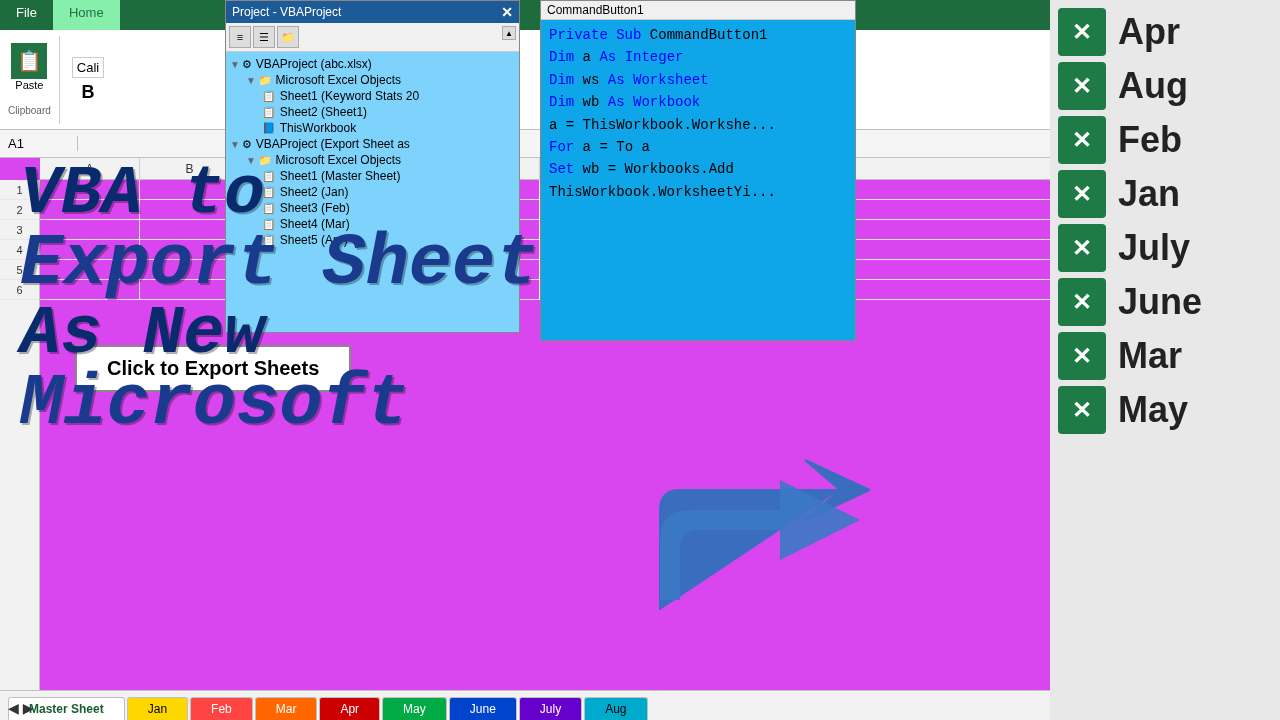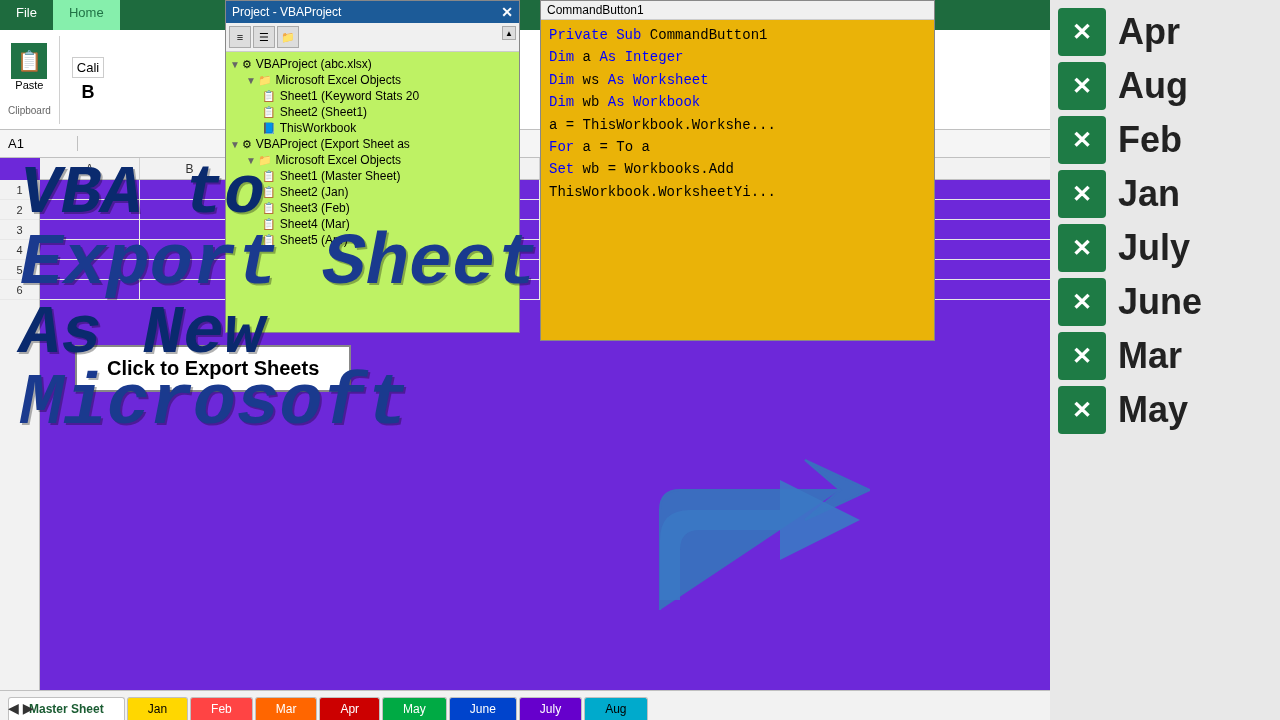--- a/index.html
+++ b/index.html
@@ -60,21 +60,21 @@
       display: flex; align-items: center; justify-content: center;
       font-size: 20px;
     }
     .paste-label { font-size: 11px; }
     .clipboard-label { font-size: 10px; color: #666; }
 
     
     .spreadsheet-area {
       position: absolute;
       top: 130px; left: 0; right: 0; bottom: 0;
-      background: #6d28d9;
+      background: #d946ef;
     }
     .formula-bar {
       height: 28px;
       background: #f5f5f5;
       border-bottom: 1px solid #c0c0c0;
       display: flex;
       align-items: center;
       padding: 0 8px;
       font-size: 13px;
     }
@@ -168,21 +168,21 @@
     .sheet-tab.may { background: #00aa44; color: #fff; }
     .sheet-tab.june { background: #0044cc; color: #fff; }
     .sheet-tab.july { background: #6600cc; color: #fff; }
     .sheet-tab.aug { background: #00aacc; color: #000; }
 
     
     .vba-project {
       position: absolute;
       top: 0; left: 225px;
       width: 295px;
-      background: #bef264;
+      background: #7dd3fc;
       border: 1px solid #888;
       z-index: 10;
     }
     .vba-title {
       background: #1c5b98;
       color: #fff;
       font-size: 12px;
       padding: 3px 6px;
       display: flex;
       justify-content: space-between;
@@ -221,22 +221,22 @@
       cursor: pointer;
     }
     .tree-icon { margin-right: 4px; font-size: 11px; }
     .tree-label { font-size: 12px; }
     .collapse-icon { color: #666; font-size: 10px; margin-right: 2px; }
 
     
     .code-editor {
       position: absolute;
       top: 0; left: 540px;
-      width: 395px;
-      background: #eab308;
+      width: 316px;
+      background: #0ea5e9;
       border: 1px solid #888;
       z-index: 10;
     }
     .code-toolbar {
       background: #f0f0f0;
       border-bottom: 1px solid #ccc;
       padding: 2px 6px;
       font-size: 12px;
       display: flex;
       align-items: center;

